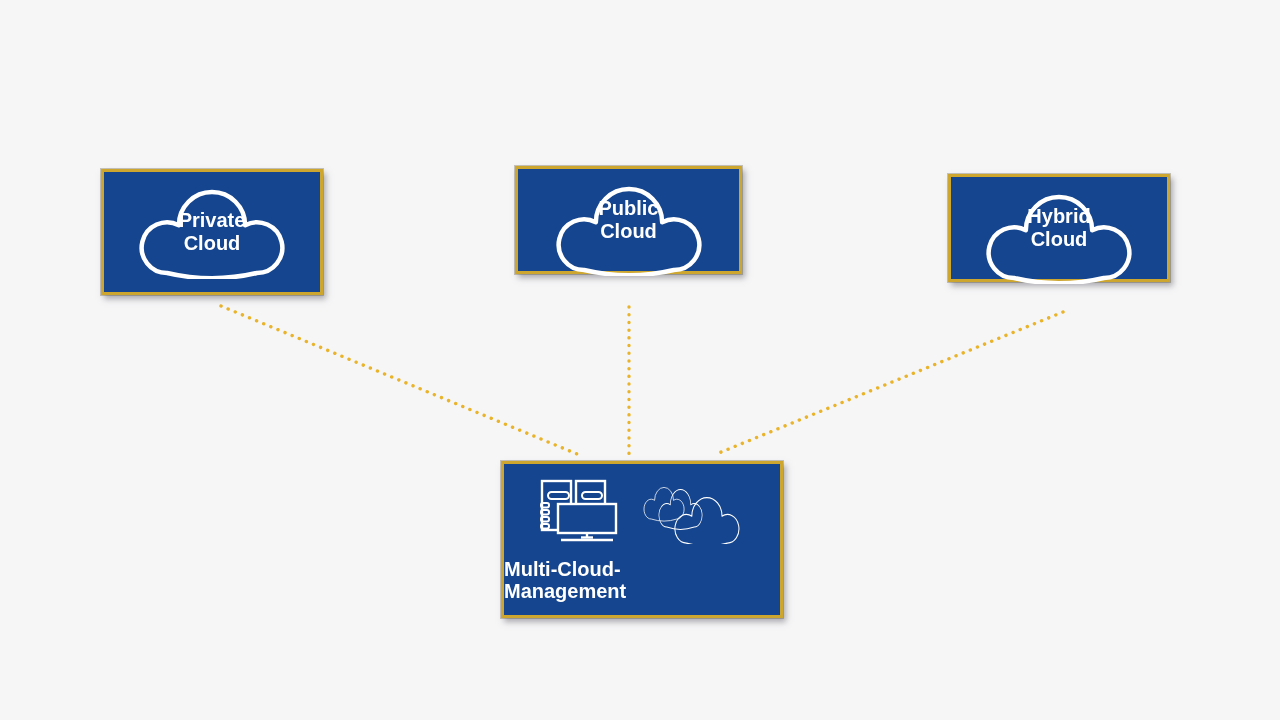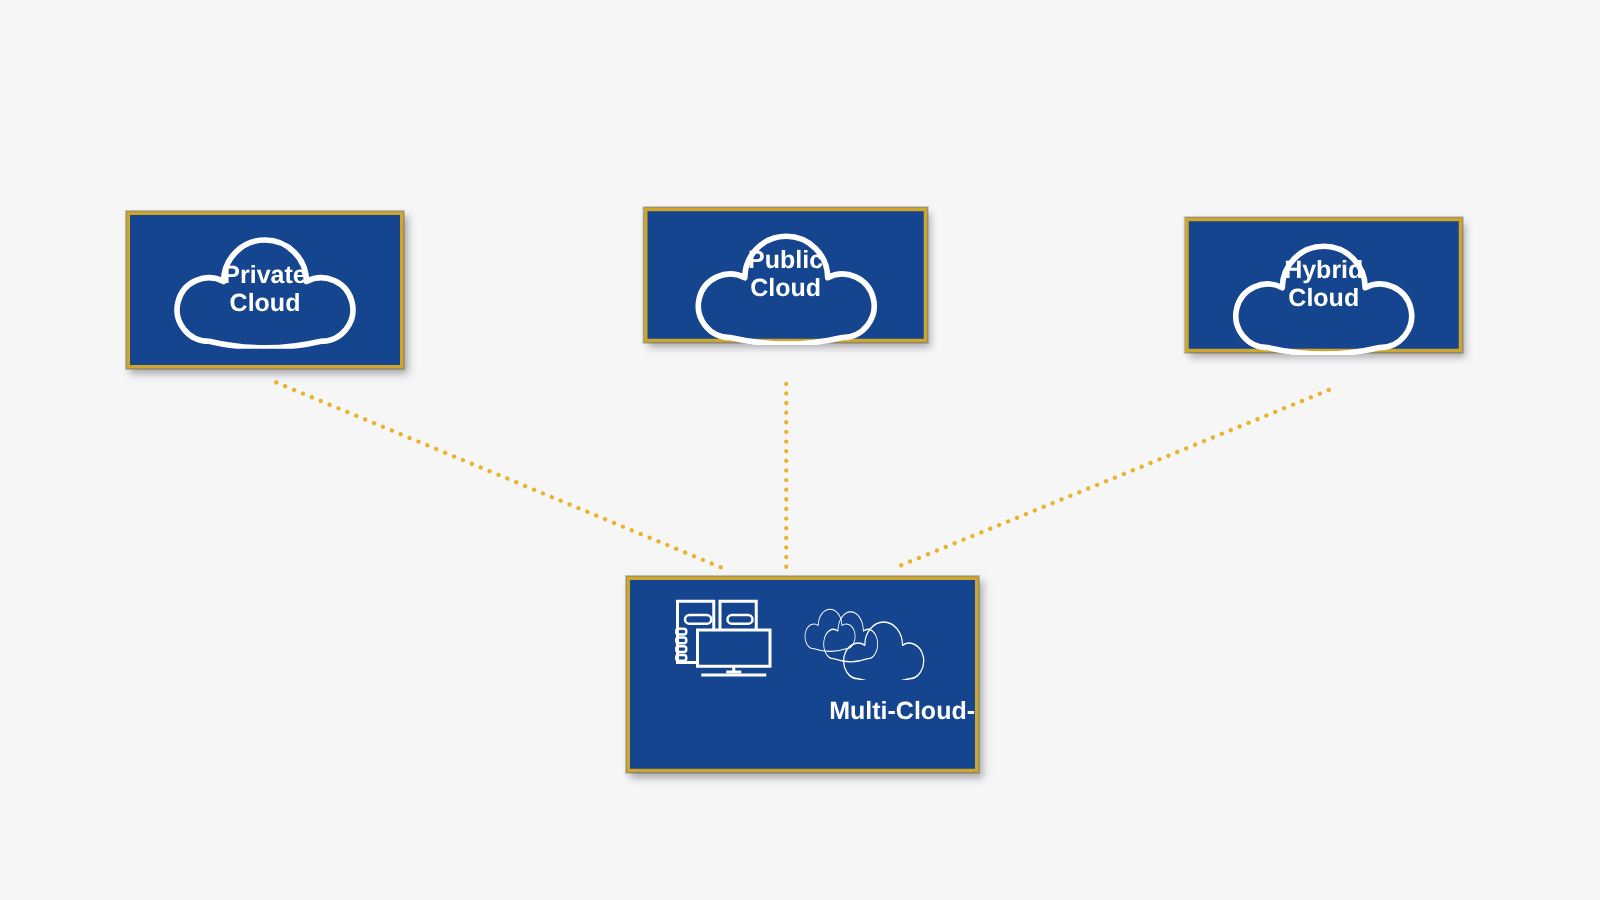--- a/index.html
+++ b/index.html
@@ -45,21 +45,21 @@
     align-items:center; justify-content:center;
     color: var(--label-white, #fff);
     font-weight:700; font-size:20px; line-height:23px;
     text-align:center;
   }
 
   .mgmt-label {
     position:absolute; left:0; right:0; top:94px;
     color: var(--label-white, #fff);
     font-weight:700; font-size:20px; line-height:22px;
-    text-align:right;
+    text-align:left;
   }
 
   .connectors { position:absolute; inset:0; pointer-events:none; }
   .connectors line {
     stroke: var(--connector-gold, #e9b32a);
     stroke-width:3.4;
     stroke-linecap:round;
     stroke-dasharray:0.1 7.6;
   }
 
@@ -137,16 +137,17 @@
     </svg>
 
     <svg class="icon-svg" style="left:138px; top:22px;" width="100" height="58" viewBox="0 0 100 58">
       <use class="minicloud" href="#cloud-path" vector-effect="non-scaling-stroke" transform="translate(-0.2,-0.5) scale(0.278,0.381)"></use>
       <use class="minicloud" href="#cloud-path" vector-effect="non-scaling-stroke" transform="translate(14.6,1.2) scale(0.299,0.452)"></use>
       <use class="minicloud" href="#cloud-path" vector-effect="non-scaling-stroke" transform="translate(29.4,8.8) scale(0.444,0.548)"></use>
     </svg>
 
     <div class="mgmt-label">
       <div>Multi-Cloud-</div>
+      <div>Management</div>
     </div>
   </div>
 
 </div>
 
 </body></html>

